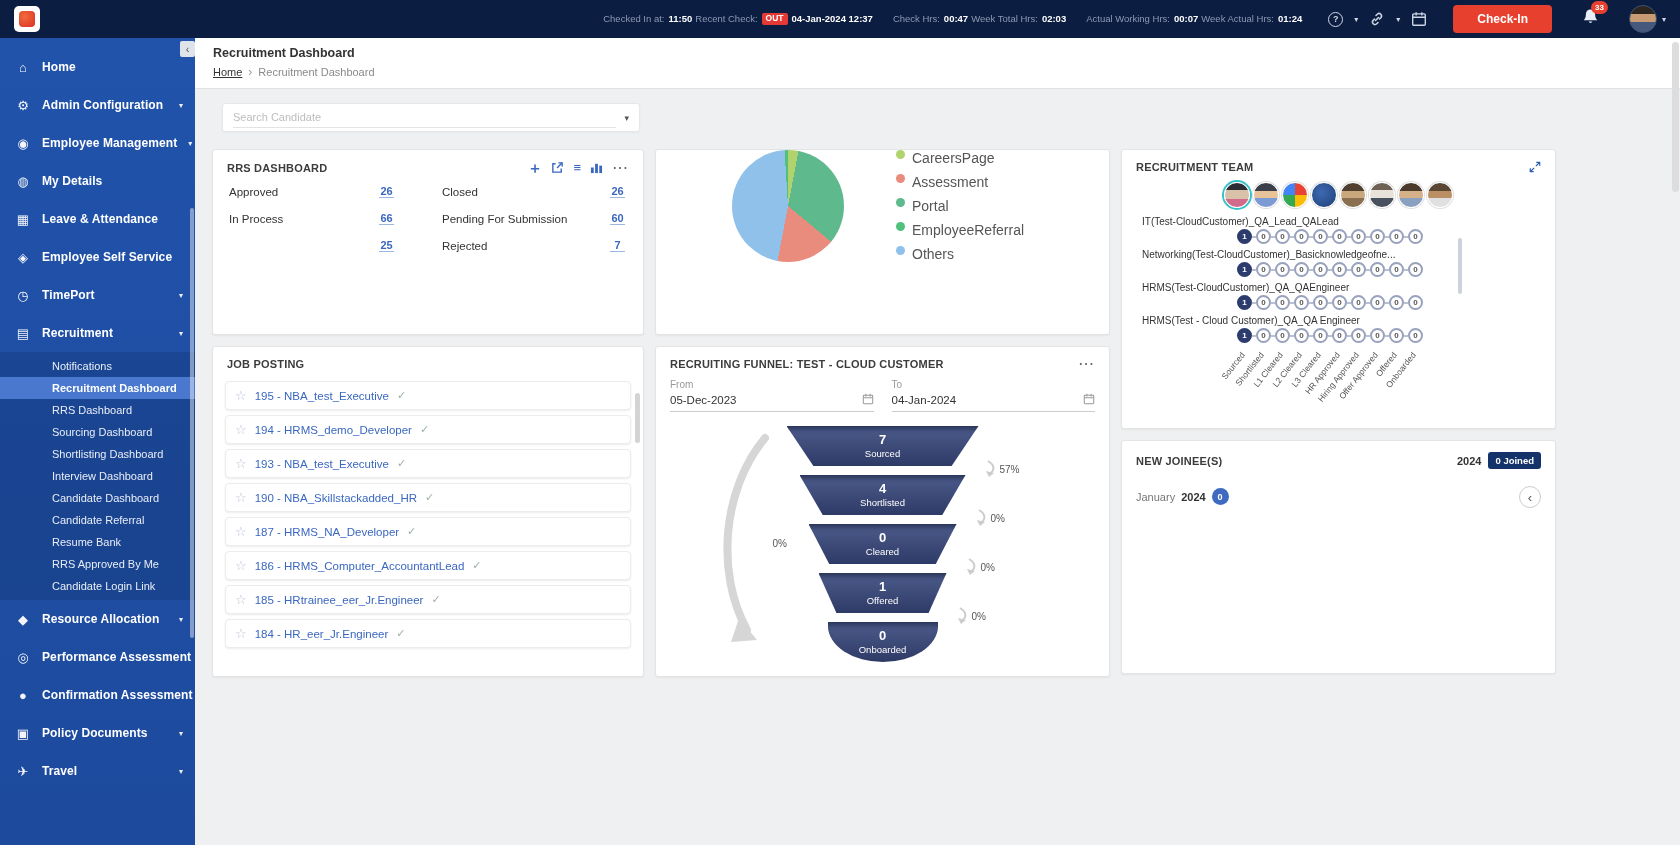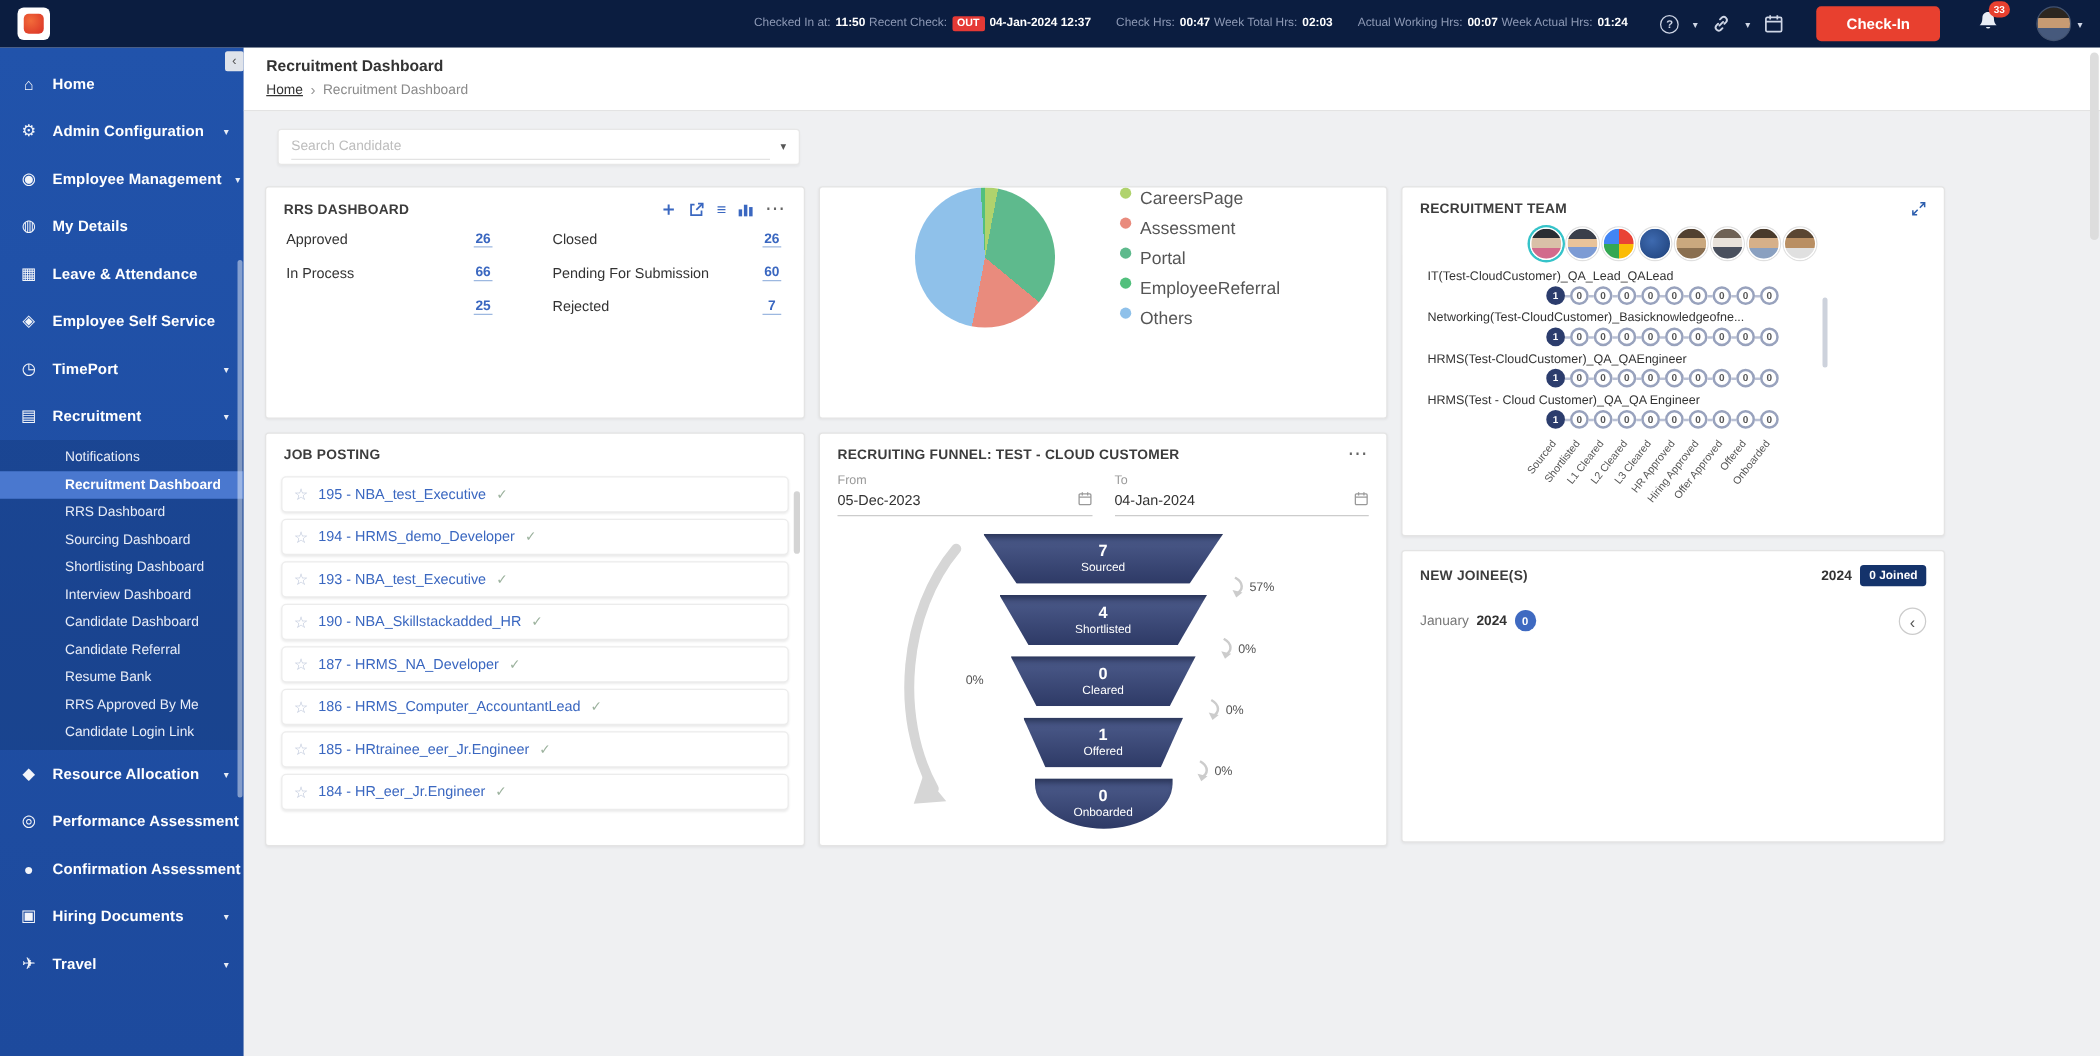--- a/index.html
+++ b/index.html
@@ -279,21 +279,21 @@
       <span class="nav-label">Performance Assessment</span>
 
     </div>
     <div class="nav-item">
       <span class="nav-icon">●</span>
       <span class="nav-label">Confirmation Assessment</span>
 
     </div>
     <div class="nav-item">
       <span class="nav-icon">▣</span>
-      <span class="nav-label">Hiring Documents</span>
+      <span class="nav-label">Policy Documents</span>
       <span class="nav-caret">▾</span>
     </div>
     <div class="nav-item">
       <span class="nav-icon">✈</span>
       <span class="nav-label">Travel</span>
       <span class="nav-caret">▾</span>
     </div>
   </nav>
   <div class="sidebar-scroll"></div>
 </aside>

